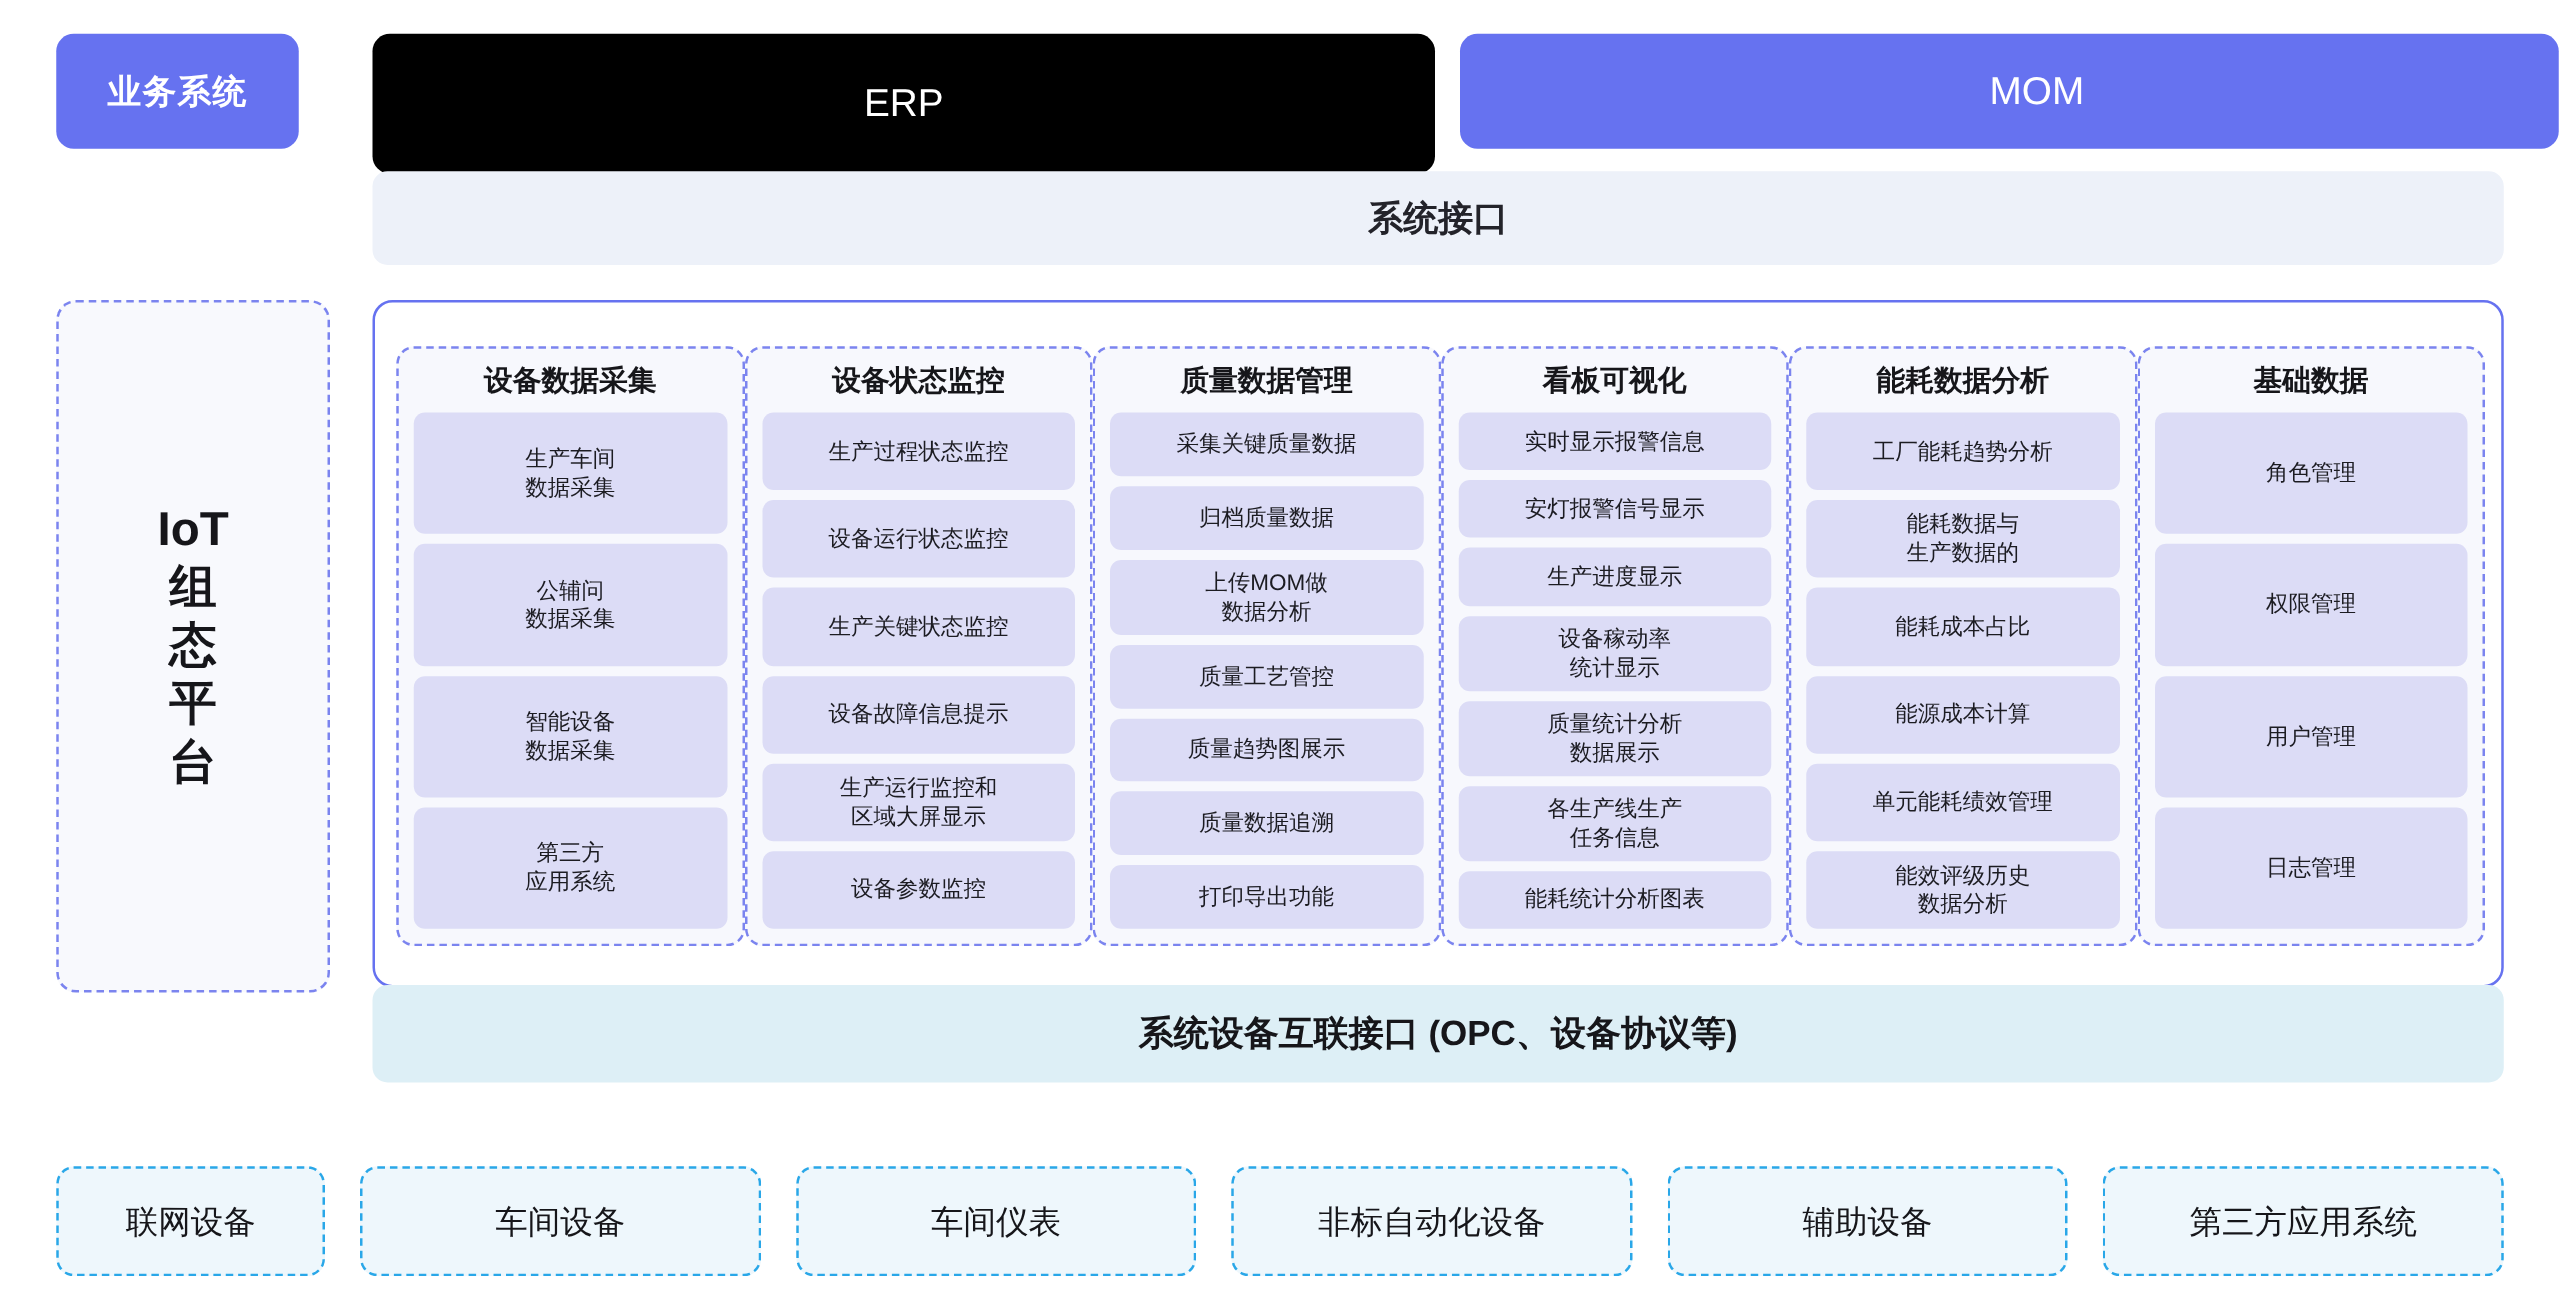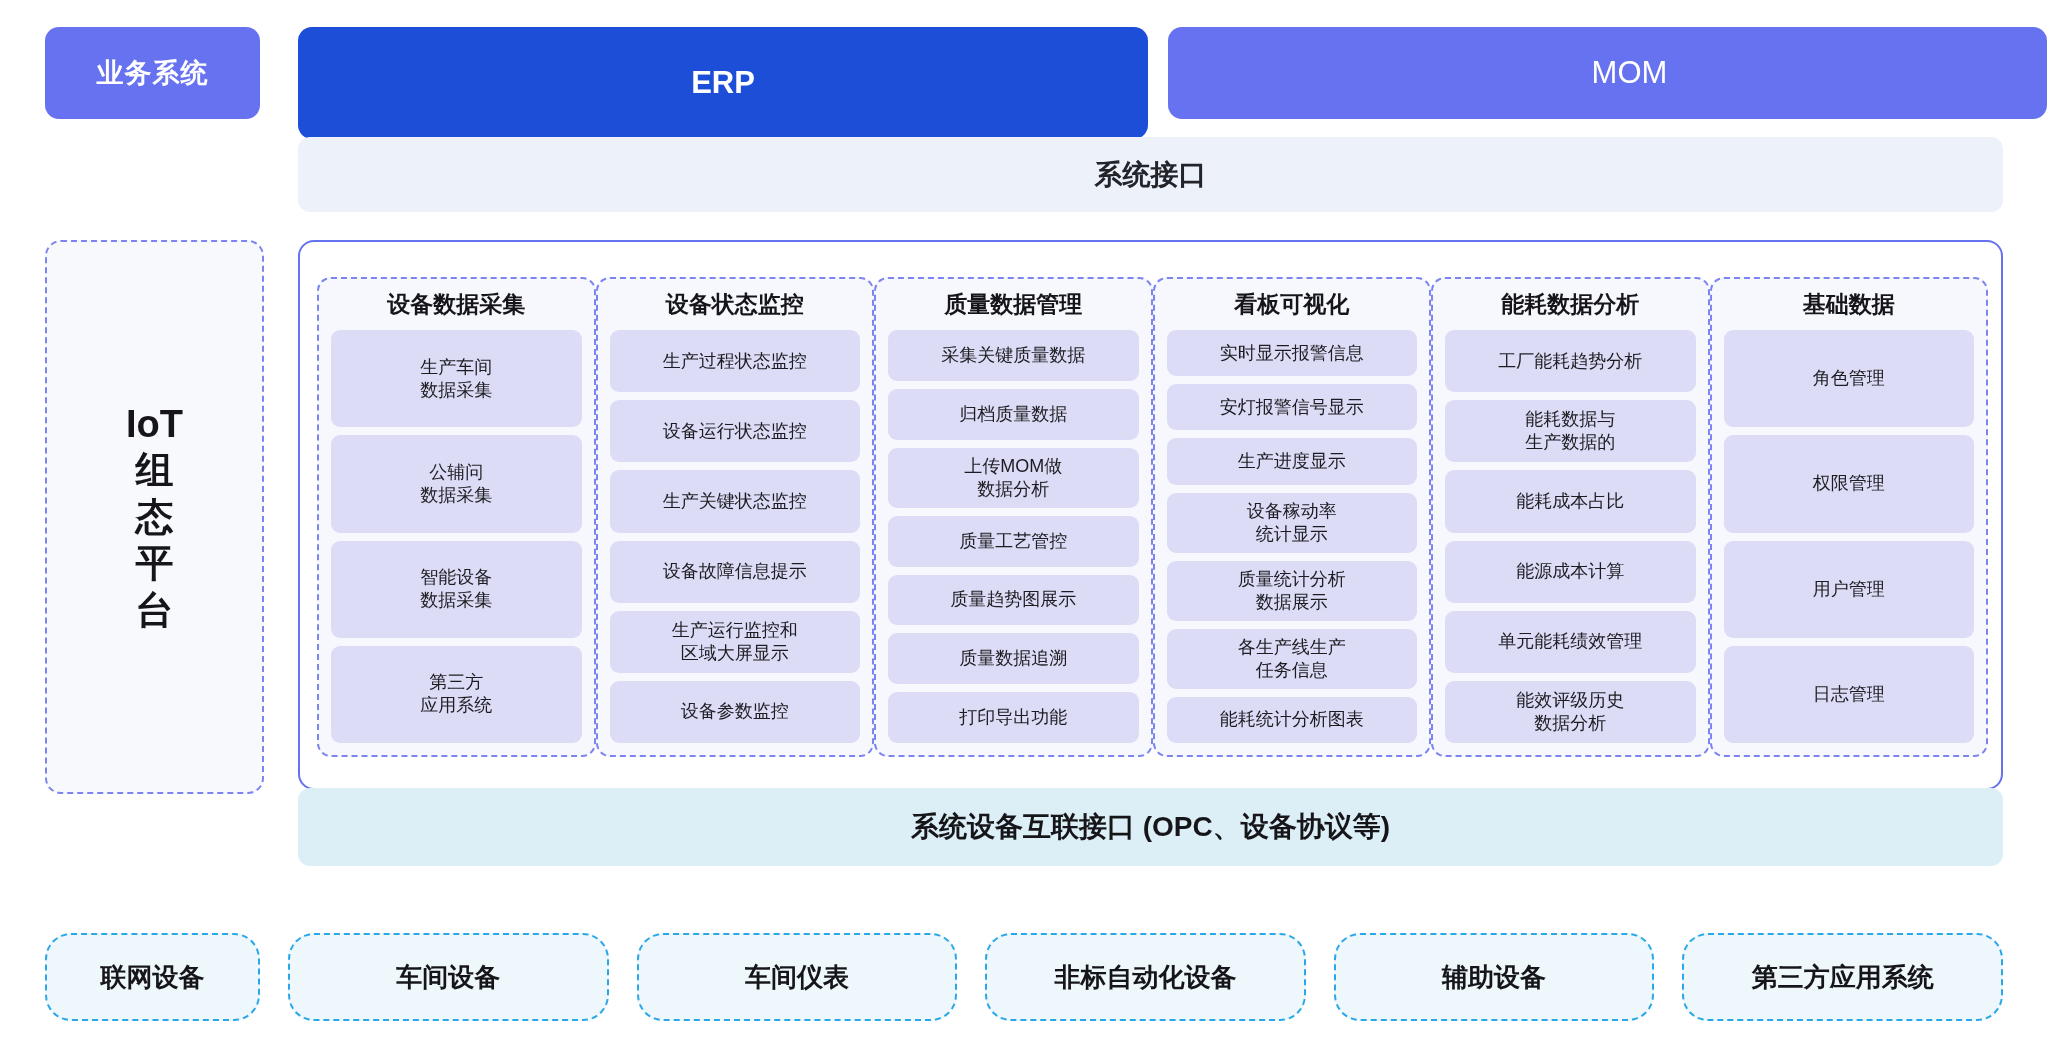--- a/index.html
+++ b/index.html
@@ -18,40 +18,40 @@
 
   
   .top-row {
     position: absolute;
     left: 0; top: 27px;
     width: 2048px; height: 92px;
   }
   .biz-tag {
     position: absolute;
     left: 45px; top: 0;
-    width: 215px; height: 92px;
+    width: 194px; height: 92px;
     background: #6672f0;
     border-radius: 14px;
     color: #ffffff;
     font-size: 27px;
     font-weight: 600;
     display: flex;
     align-items: center;
     justify-content: center;
     letter-spacing: 1px;
   }
   .erp-box {
     position: absolute;
     left: 298px; top: 0;
     width: 850px; height: 112px;
-    background: #1d4ed8;
+    background: #000000;
     border-radius: 14px;
     color: #ffffff;
     font-size: 31px;
-    font-weight: 700;
+    font-weight: 400;
     display: flex;
     align-items: center;
     justify-content: center;
   }
   .mom-box {
     position: absolute;
     left: 1168px; top: 0;
     width: 835px; height: 92px;
     background: #6672f0;
     border-radius: 14px;
@@ -184,26 +184,26 @@
   .device-row {
     position: absolute;
     left: 45px; top: 933px;
     width: 1958px; height: 88px;
     display: flex;
     gap: 28px;
   }
   .device-box {
     background: #eef7fc;
     border: 2px dashed #29a7e8;
-    border-radius: 26px;
+    border-radius: 14px;
     display: flex;
     align-items: center;
     justify-content: center;
     font-size: 26px;
-    font-weight: 700;
+    font-weight: 400;
     color: #16161a;
     box-sizing: border-box;
     white-space: nowrap;
   }
   .device-box.w-small { flex: 0 0 215px; }
   .device-box.w-reg   { flex: 1 1 0; }
 </style>
 </head>
 <body>
 

